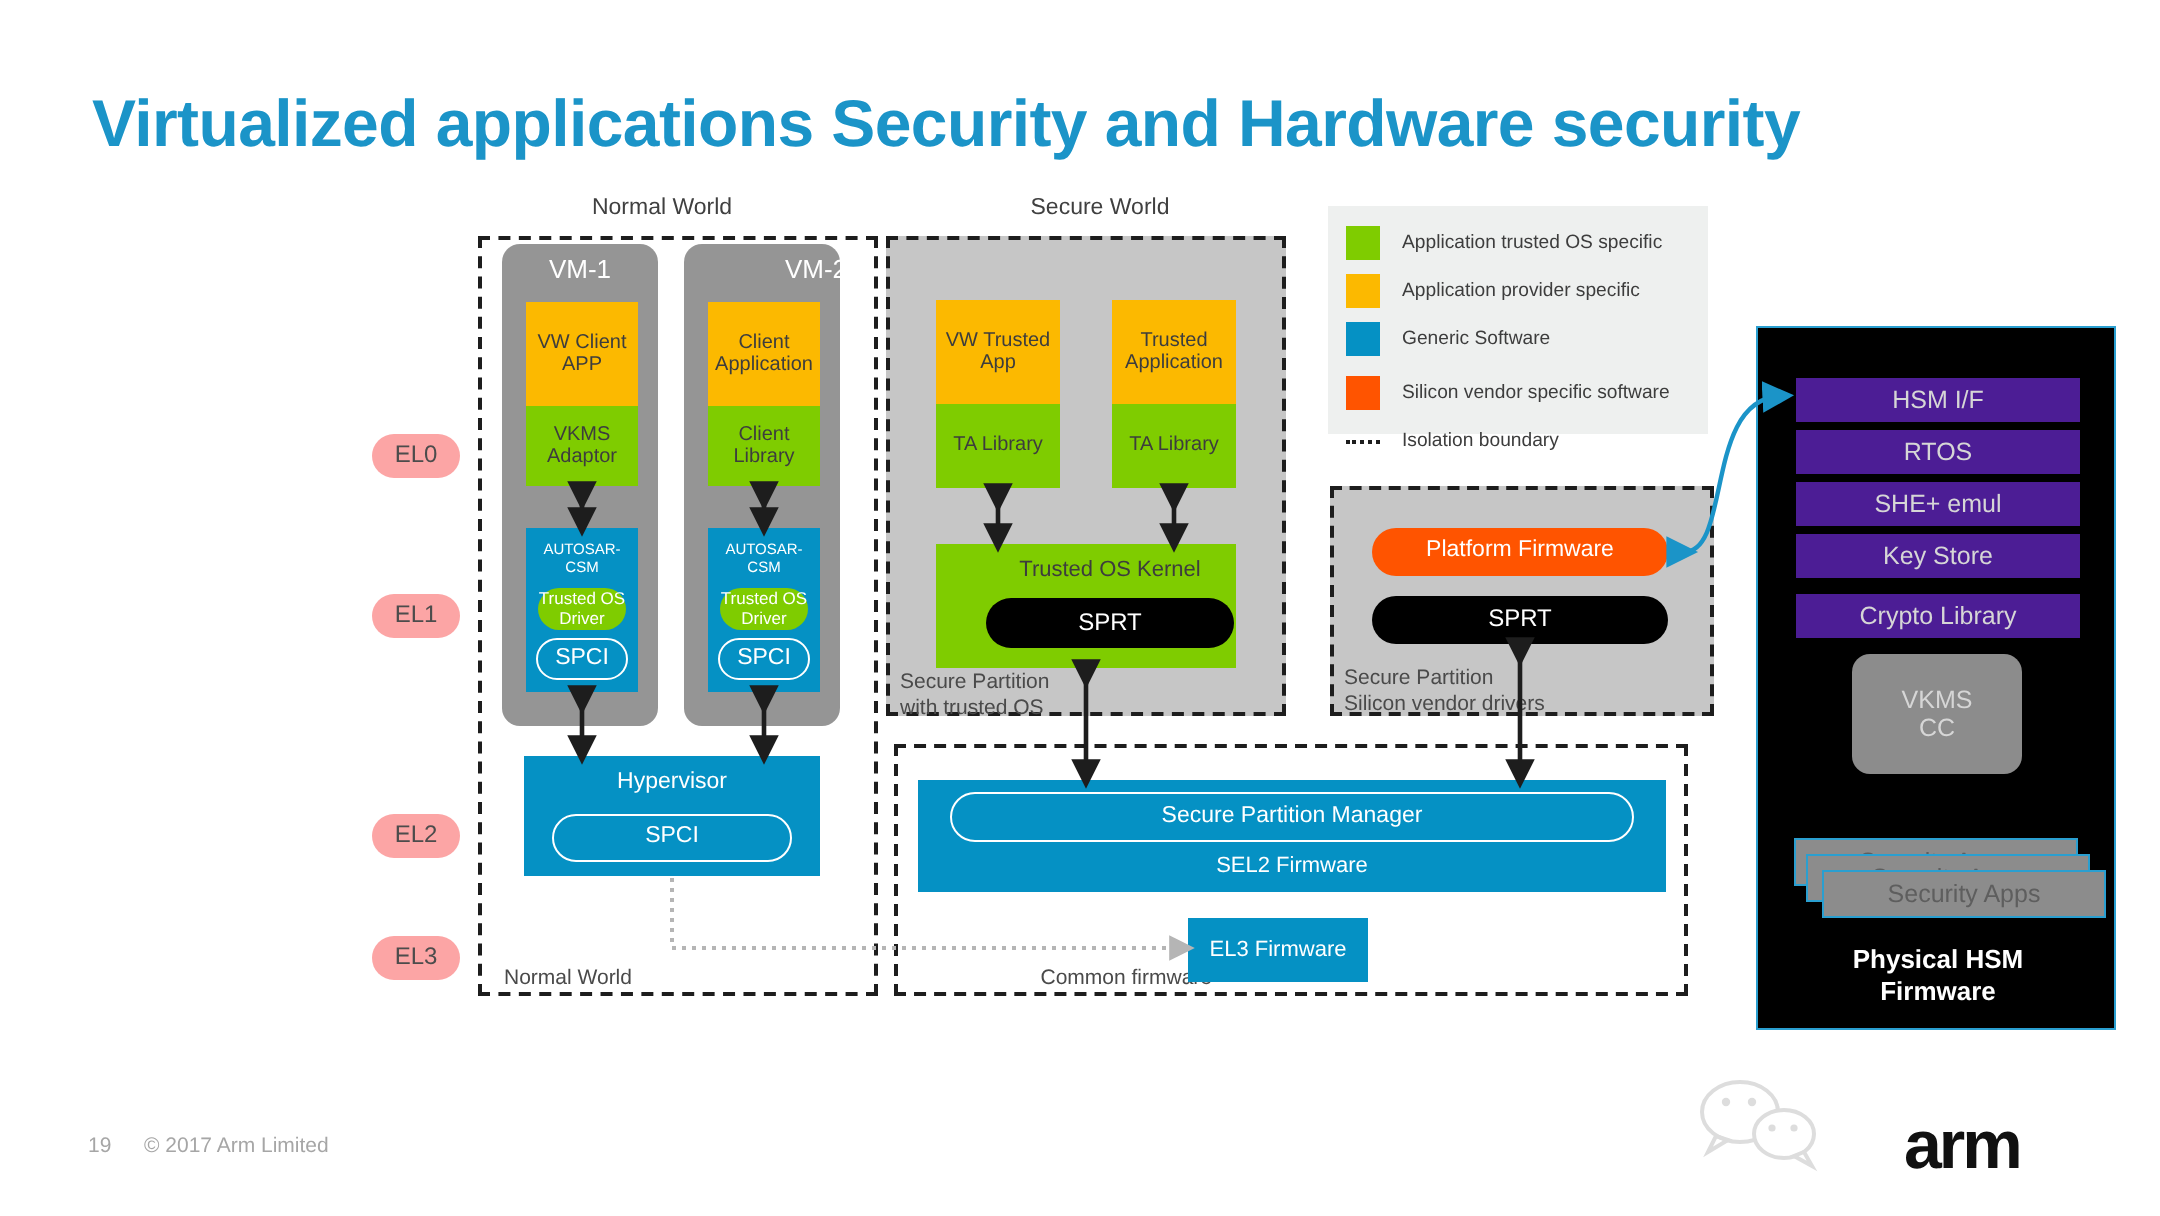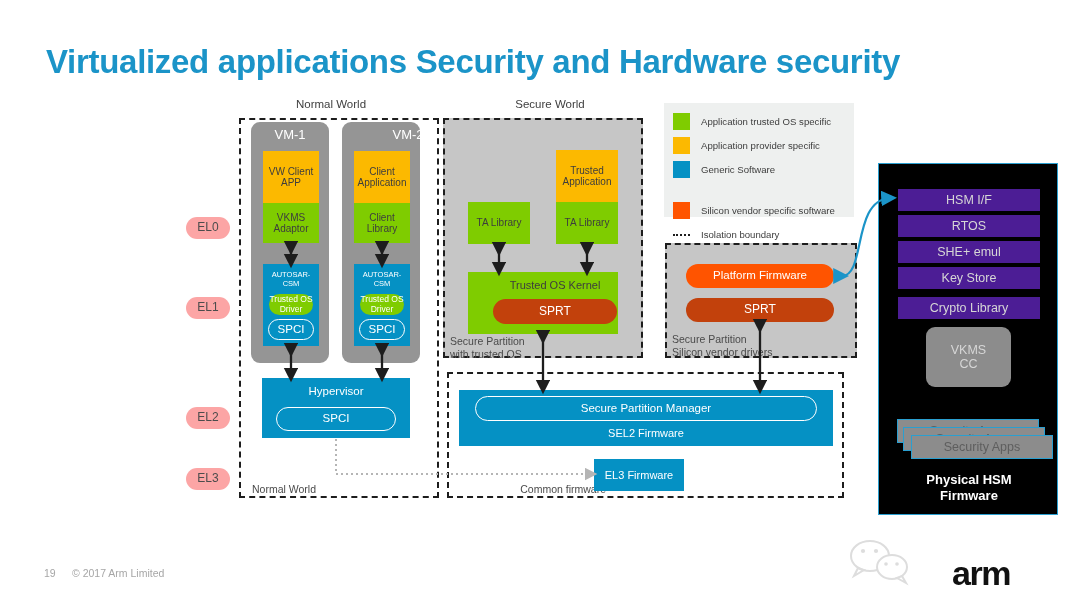--- a/index.html
+++ b/index.html
@@ -37,21 +37,21 @@
   .elpill{
     width:44px;height:22px;border-radius:11px;background:#fca5a5;
     color:#4c4c4c;font-size:12px;
   }
 
   
   .pill-outline{
     border:1.6px solid #ffffff;border-radius:14px;background:transparent;
     color:#ffffff;font-size:11.5px;
   }
-  .pill-blue{background:#c2410c;border-radius:16px;color:#fff;font-size:12px;}
+  .pill-blue{background:#000000;border-radius:16px;color:#fff;font-size:12px;}
   .pill-green{background:#7fcc00;border-radius:11px;color:#ffffff;font-size:8.5px;}
   .pill-orange{background:#ff5400;border-radius:16px;color:#fff;font-size:11.5px;}
 
   .vmcard{background:#959595;border-radius:9px;}
   .vmtitle{color:#ffffff;font-size:13px;}
 
   .partlabel{color:#4a4a4a;font-size:10.5px;line-height:1.25;text-align:left;
              display:block;}
 
   
@@ -110,21 +110,21 @@
       <span class="lg-tx">Application trusted OS specific</span>
     </div>
     <div class="lg-row" style="margin-top:3px;">
       <span class="lg-sw" style="background:#fcb900"></span>
       <span class="lg-tx">Application provider specific</span>
     </div>
     <div class="lg-row" style="margin-top:3px;">
       <span class="lg-sw" style="background:#0591c4"></span>
       <span class="lg-tx">Generic Software</span>
     </div>
-    <div class="lg-row" style="margin-top:20px;">
+    <div class="lg-row" style="margin-top:6px;">
       <span class="lg-sw" style="background:#ff5400"></span>
       <span class="lg-tx">Silicon vendor specific software</span>
     </div>
     <div class="lg-row" style="margin-top:3px;">
       <span class="lg-dots">
           <i></i>
         </span>
       <span class="lg-tx">Isolation boundary</span>
     </div>
   </div>
@@ -151,20 +151,21 @@
     <div class="lbl pill-green" style="margin:1px auto 0;width:44px;height:21px;">Trusted OS<br>Driver</div>
     <div class="lbl pill-outline" style="margin:4px auto 0;width:44px;height:19px;">SPCI</div>
   </div>
 
   <div class="abs blue" style="left:262px;top:378px;width:148px;height:60px;">
     <div class="lbl" style="height:28px;font-size:11.5px;">Hypervisor</div>
     <div class="lbl pill-outline" style="margin:1px auto 0;width:118px;height:22px;">SPCI</div>
   </div>
 
   <div class="abs dash2 lgrey" style="left:443px;top:118px;width:200px;height:240px;"></div>
+  <div class="abs lbl amber" style="left:468px;top:150px;width:62px;height:52px;font-size:10px;">VW Trusted<br>App</div>
   <div class="abs lbl green" style="left:468px;top:202px;width:62px;height:42px;font-size:10px;">TA Library</div>
   <div class="abs lbl amber" style="left:556px;top:150px;width:62px;height:52px;font-size:10px;">Trusted<br>Application</div>
   <div class="abs lbl green" style="left:556px;top:202px;width:62px;height:42px;font-size:10px;">TA Library</div>
 
   <div class="abs green" style="left:468px;top:272px;width:150px;height:62px;padding-left:24px;">
     <div class="lbl" style="height:26px;font-size:11px;color:#3d3d3d;">Trusted OS Kernel</div>
     <div class="lbl pill-blue" style="margin:1px auto 0;width:124px;height:25px;">SPRT</div>
   </div>
   <div class="abs partlabel" style="left:450px;top:335px;width:130px;">Secure Partition<br>with trusted OS</div>
 

